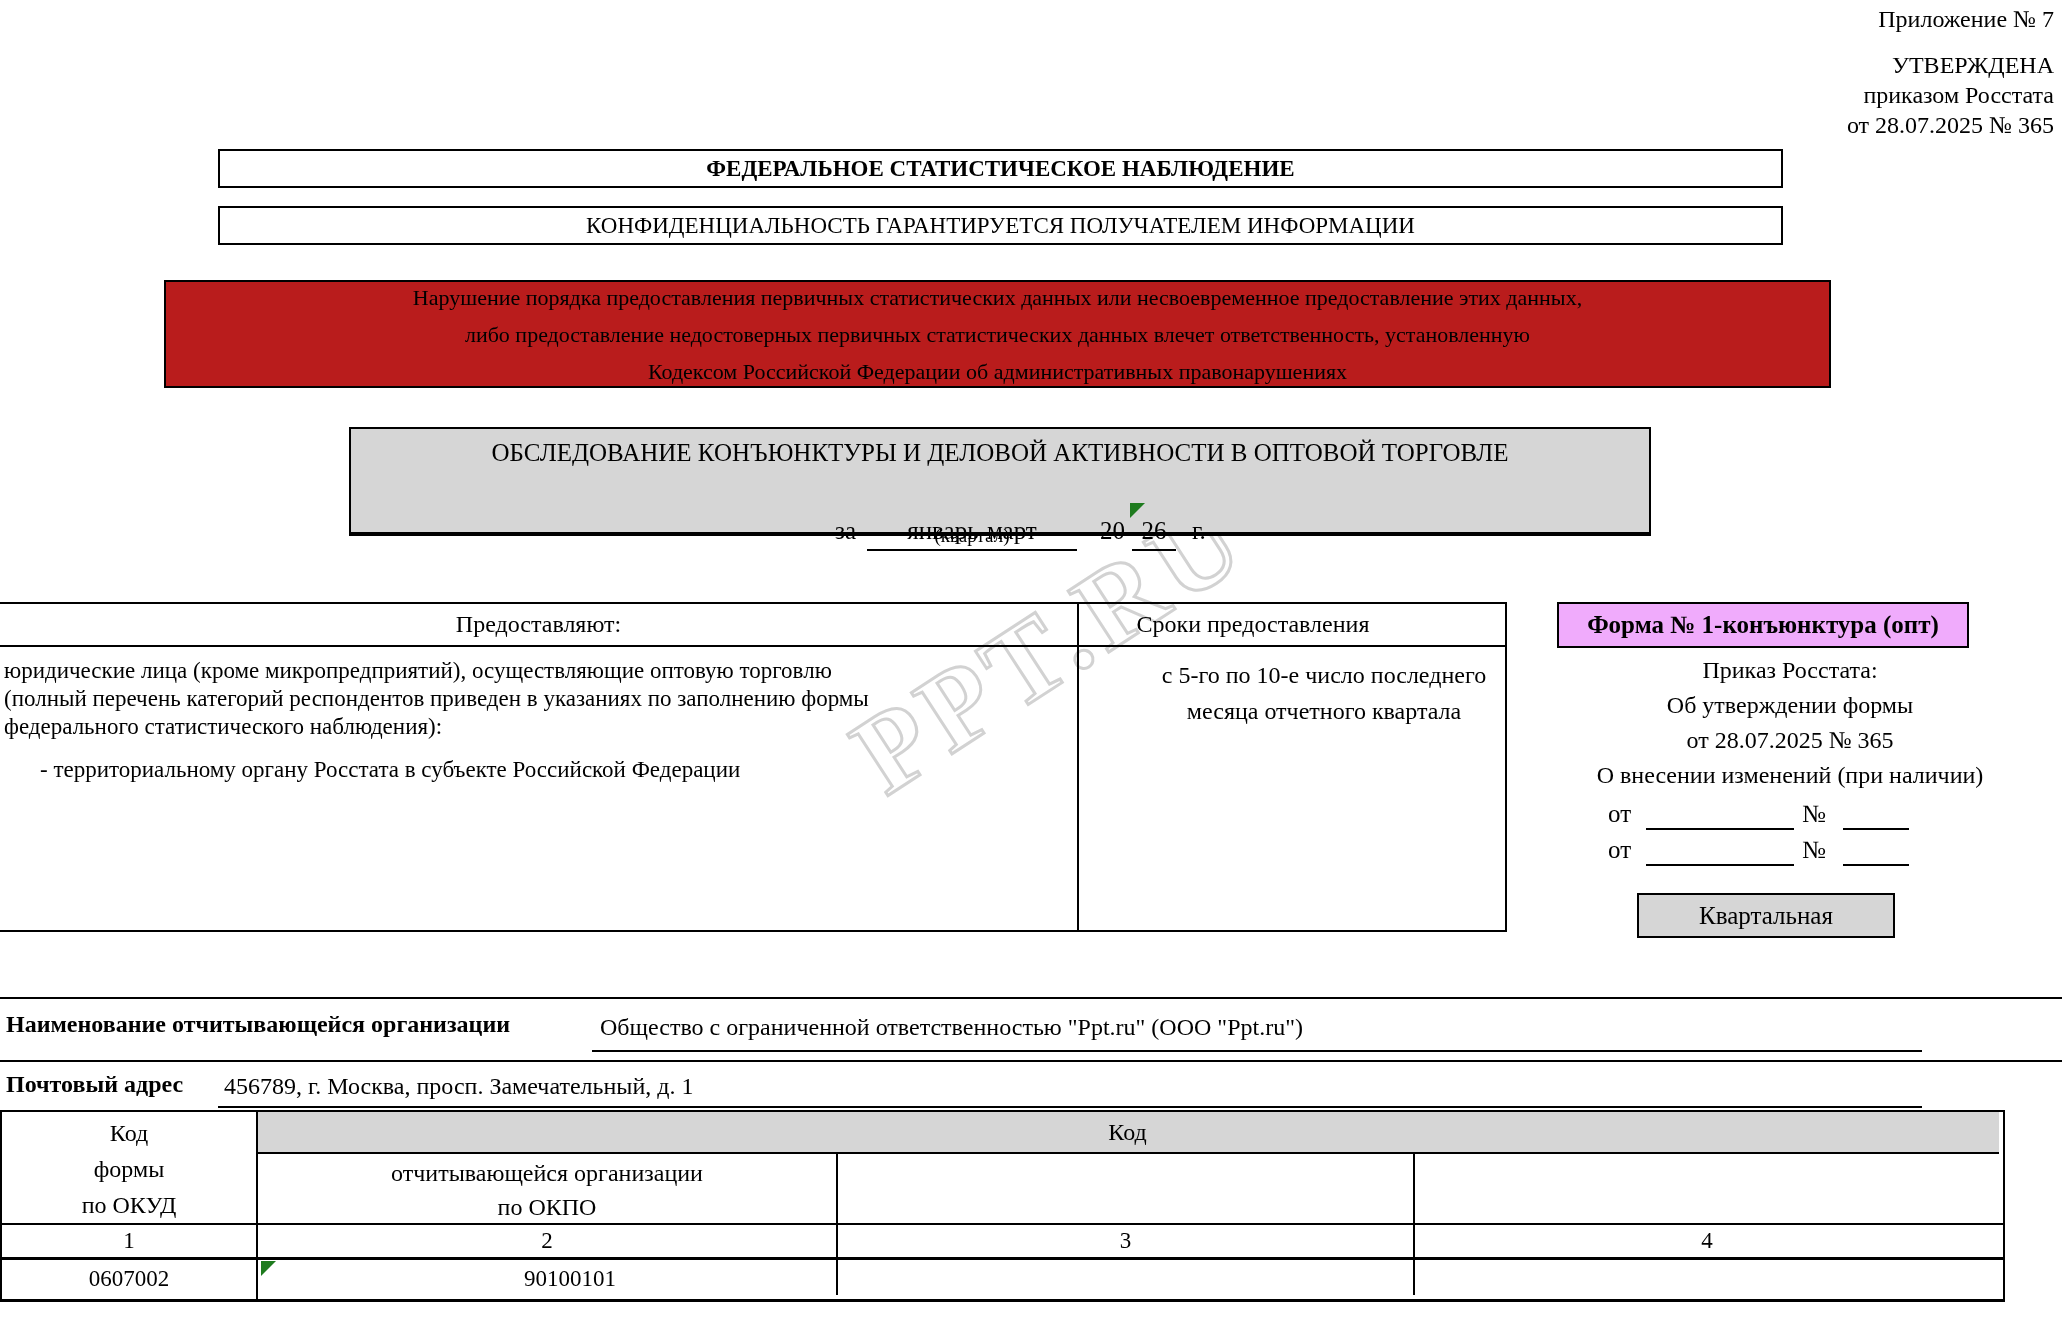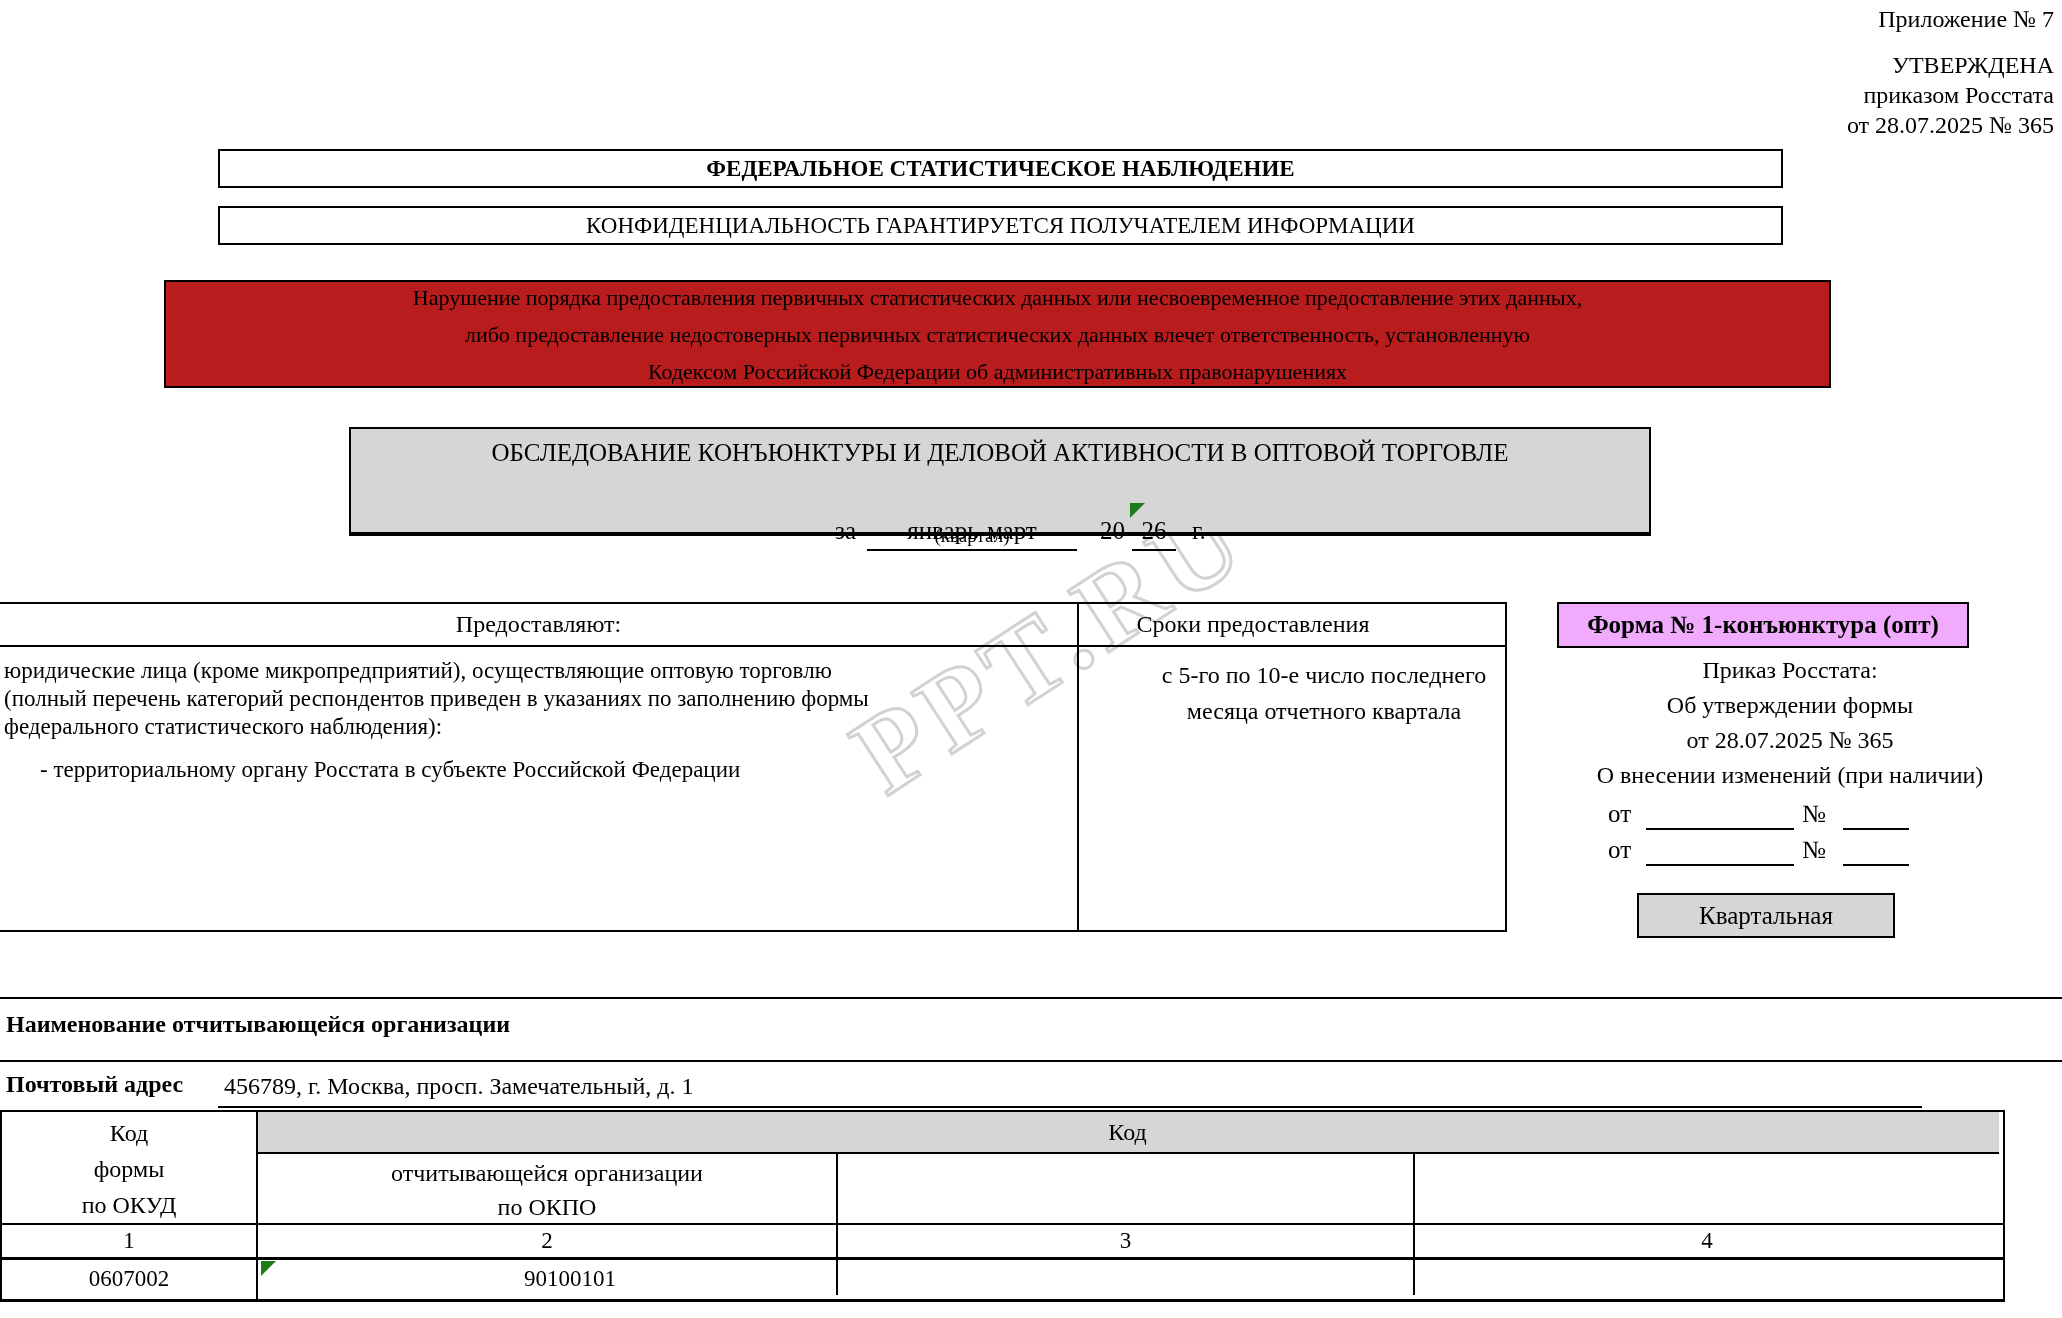--- a/index.html
+++ b/index.html
@@ -151,20 +151,21 @@
   <div class="abs fr-row fr-no row1">№</div>
   <div class="abs fr-row fr-u2 row1"></div>
   <div class="abs fr-row fr-ot row2">от</div>
   <div class="abs fr-row fr-u1 row2"></div>
   <div class="abs fr-row fr-no row2">№</div>
   <div class="abs fr-row fr-u2 row2"></div>
   <div class="abs quarter-box">Квартальная</div>
 
   <div class="abs hr h1"></div>
   <div class="abs org-label">Наименование отчитывающейся организации</div>
+  <div class="abs org-value">Общество с ограниченной ответственностью "Ppt.ru" (ООО "Ppt.ru")</div>
   <div class="abs hr h2"></div>
   <div class="abs addr-label">Почтовый адрес</div>
   <div class="abs addr-value">456789, г. Москва, просп. Замечательный, д. 1</div>
 
   <div class="abs ctable">
     <div class="ct-gray">Код</div>
     <div class="ct-col1h">
       <div>Код</div>
       <div>формы</div>
       <div>по ОКУД</div>

